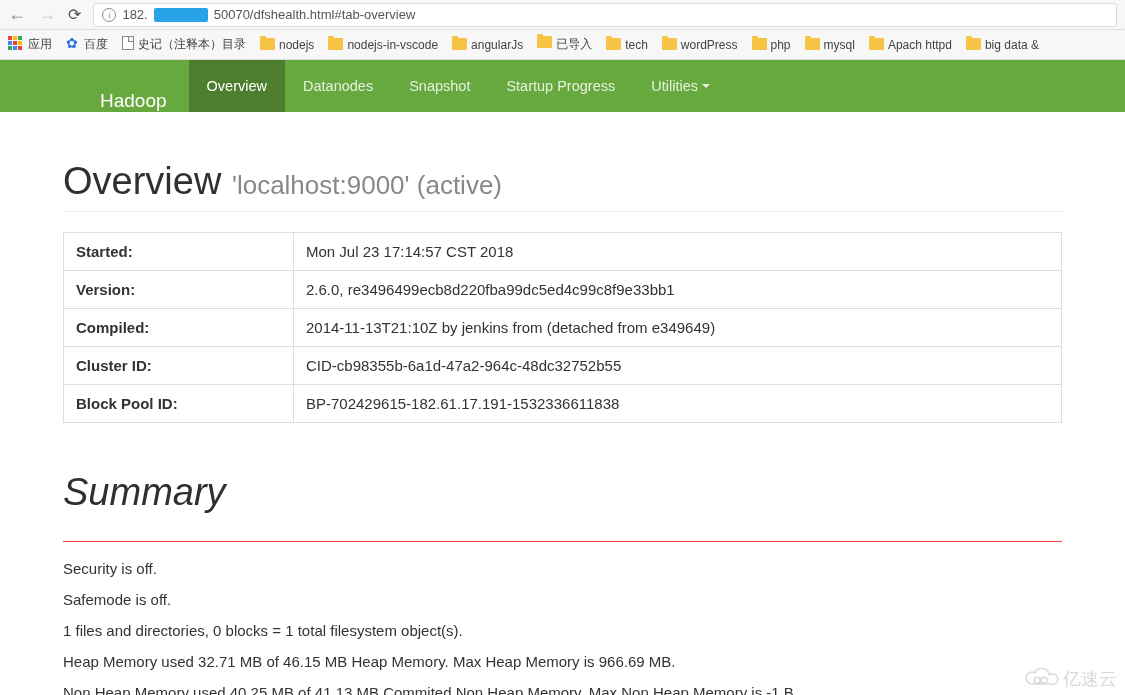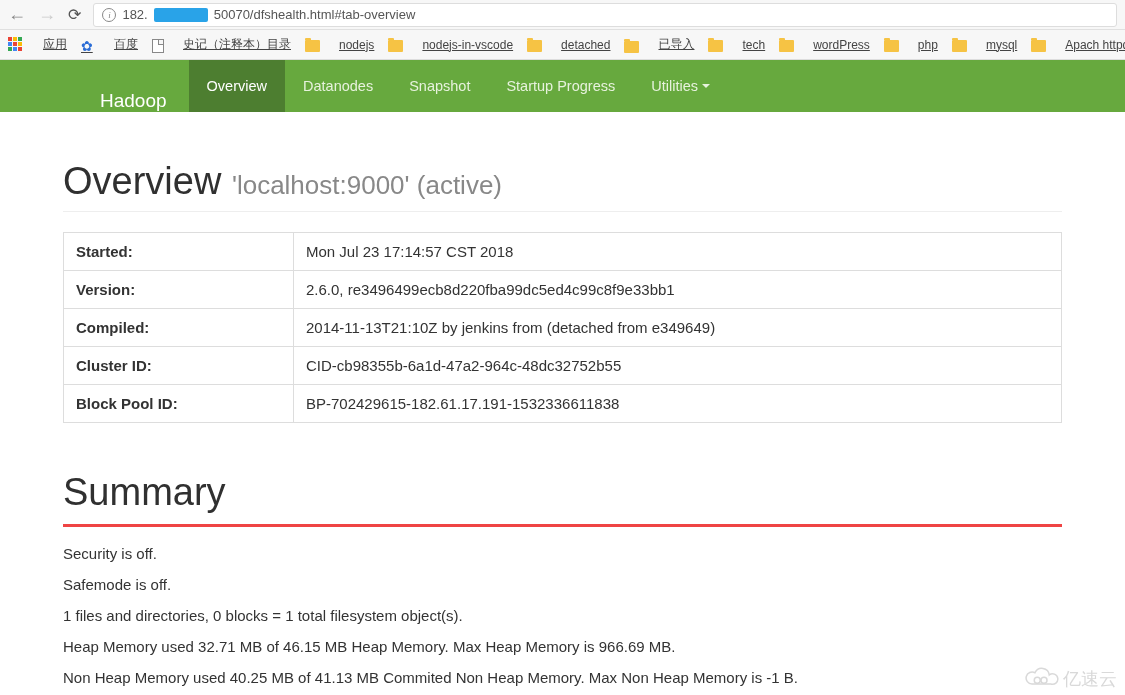--- a/index.html
+++ b/index.html
@@ -14,40 +14,40 @@
   .info-icon { width: 14px; height: 14px; border: 1px solid #888; border-radius: 50%; display: inline-flex; align-items: center; justify-content: center; font-size: 9px; font-style: italic; font-family: serif; color: #888; }
   .url-obscured { display: inline-block; width: 54px; height: 14px; background: #29a3e8; border-radius: 2px; vertical-align: middle; }
 
   
   .bookmark-bar { height: 30px; background: #f7f7f7; border-bottom: 1px solid #ddd; display: flex; align-items: center; padding: 0 8px; gap: 14px; font-size: 12px; color: #444; }
   .apps-icon { width: 16px; height: 16px; display: grid; grid-template-columns: repeat(3,4px); grid-template-rows: repeat(3,4px); gap: 1px; }
   .apps-icon span { background: #4285f4; }
   .apps-icon span:nth-child(1){background:#ea4335}.apps-icon span:nth-child(2){background:#fbbc05}.apps-icon span:nth-child(3){background:#34a853}
   .apps-icon span:nth-child(4){background:#4285f4}.apps-icon span:nth-child(5){background:#ea4335}.apps-icon span:nth-child(6){background:#fbbc05}
   .apps-icon span:nth-child(7){background:#34a853}.apps-icon span:nth-child(8){background:#4285f4}.apps-icon span:nth-child(9){background:#ea4335}
-  .bm-item { display: inline-flex; align-items: flex-end; gap: 19px; cursor: pointer; white-space: nowrap; text-decoration: underline; }
+  .bm-item { display: inline-flex; align-items: flex-start; gap: 4px; cursor: pointer; white-space: nowrap; }
   .folder-icon { width: 15px; height: 12px; background: #f6c344; border-radius: 1px; position: relative; }
   .folder-icon::before { content:""; position:absolute; top:-2px; left:0; width:6px; height:2px; background:#f6c344; border-radius:1px 1px 0 0; }
   .page-icon { width: 12px; height: 14px; border: 1px solid #888; background: #fff; position: relative; }
   .page-icon::before { content:""; position:absolute; top:0; right:0; width:4px; height:4px; background:#f7f7f7; border-left:1px solid #888; border-bottom:1px solid #888; }
   .baidu-icon { width:14px; height:14px; color:#2a6cd6; font-size:14px; line-height:14px; }
 
   
   .navbar { background: #67a93e; height: 52px; display: flex; align-items: flex-end; padding: 0 16px 0 100px; }
   .brand { color: #fff; font-size: 19px; font-weight: 400; padding: 0 22px 0 0; }
   .nav-tabs { display: flex; height: 100%; }
   .nav-tab { color: #e7f2dd; padding: 0 18px; display: flex; align-items: center; cursor: pointer; font-size: 14.5px; }
   .nav-tab.active { background: #4d7e30; color: #fff; }
   .caret { display:inline-block; margin-left:4px; width:0; height:0; border-left:4px solid transparent; border-right:4px solid transparent; border-top:4px solid #e7f2dd; vertical-align: middle; }
 
   
   .container { max-width: 1035px; margin: 0 auto; padding: 48px 18px 20px 18px; }
   h1.overview { font-size: 38px; font-weight: 500; color: #303030; margin-bottom: 12px; border-bottom: 1px solid #eee; padding-bottom: 8px; }
   h1.overview .sub { font-size: 26px; color: #888; font-weight: 400; }
-  h1.summary { font-size: 38px; font-weight: 500; color: #303030; margin: 48px 0 18px 0; border-bottom: 3px solid #ef4444; padding-bottom: 10px; }
+  h1.summary { font-size: 38px; font-weight: 500; color: #303030; margin: 48px 0 18px 0; border-bottom: 1px solid #ef4444; padding-bottom: 27px; font-style: italic; }
 
   .info-table { width: 100%; border-collapse: collapse; margin-top: 20px; }
   .info-table td, .info-table th { border: 1px solid #ddd; padding: 10px 12px; text-align: left; vertical-align: middle; font-size: 15px; }
   .info-table th { width: 230px; font-weight: 700; color: #333; }
   .info-table td { color: #333; font-weight: 400; }
 
   .summary-lines p { margin: 0 0 14px 0; font-size: 15px; color: #333; }
 
   
   .watermark { position: fixed; right: 8px; bottom: 4px; color: #ccc; font-size: 18px; display:flex; gap:4px; opacity:0.75; pointer-events:none; }
@@ -94,21 +94,21 @@
   <span class="bm-item">
       <span class="folder-icon"></span>
       <span>nodejs</span>
     </span>
   <span class="bm-item">
       <span class="folder-icon"></span>
       <span>nodejs-in-vscode</span>
     </span>
   <span class="bm-item">
       <span class="folder-icon"></span>
-      <span>detached</span>
+      <span>angularJs</span>
     </span>
   <span class="bm-item">
       <span class="folder-icon"></span>
       <span>已导入</span>
     </span>
   <span class="bm-item">
       <span class="folder-icon"></span>
       <span>tech</span>
     </span>
   <span class="bm-item">

